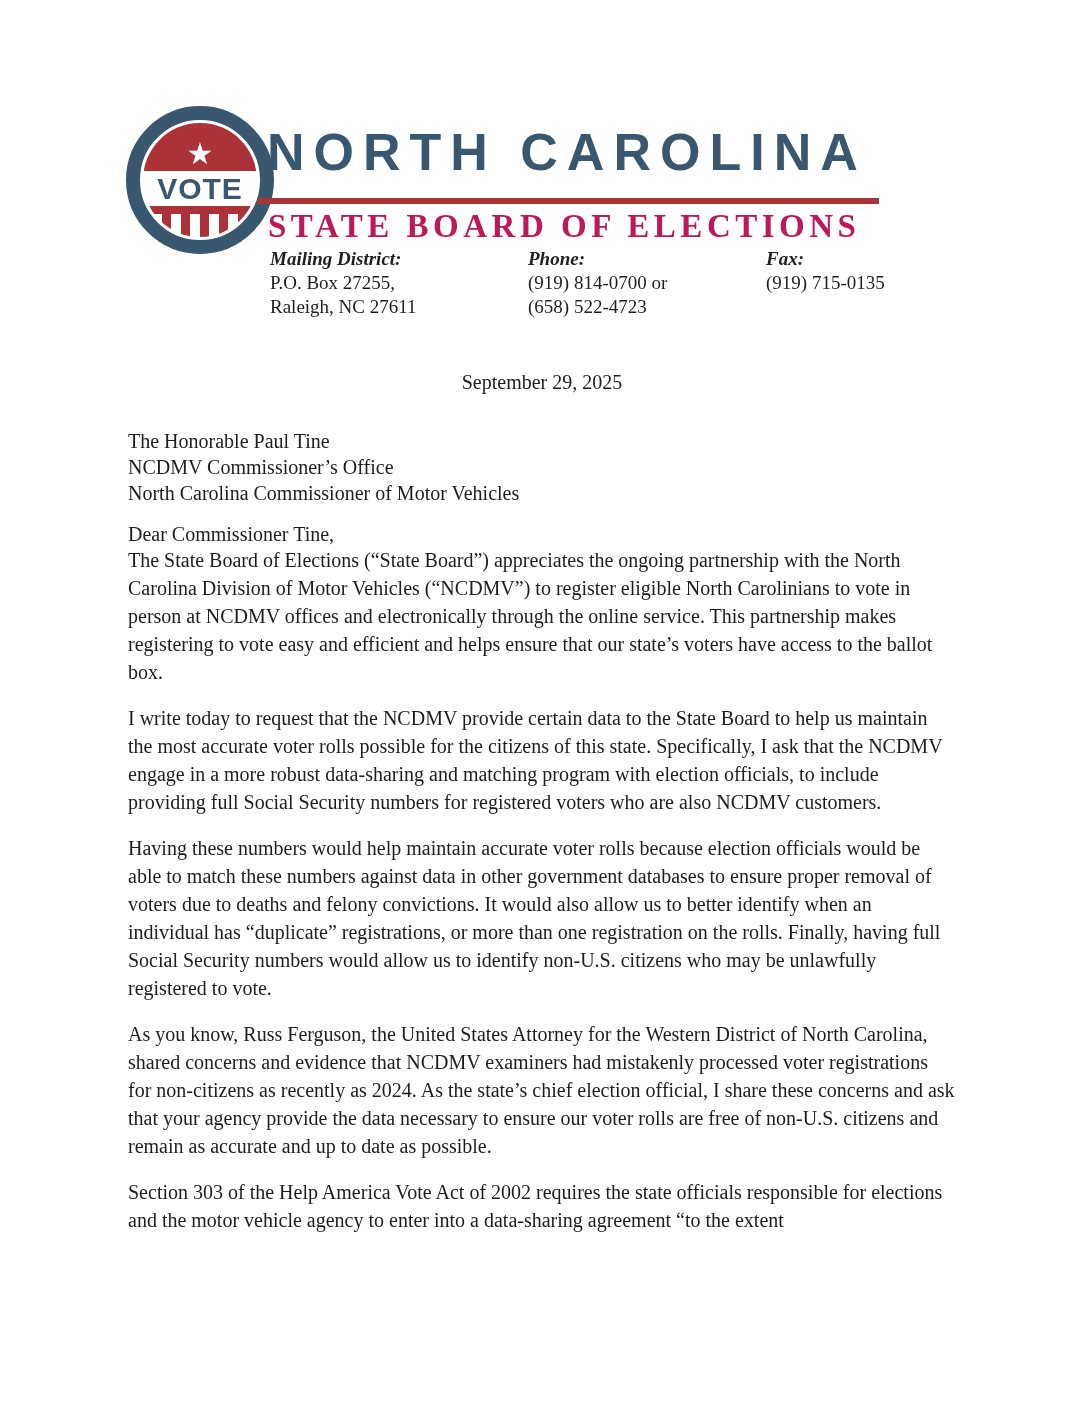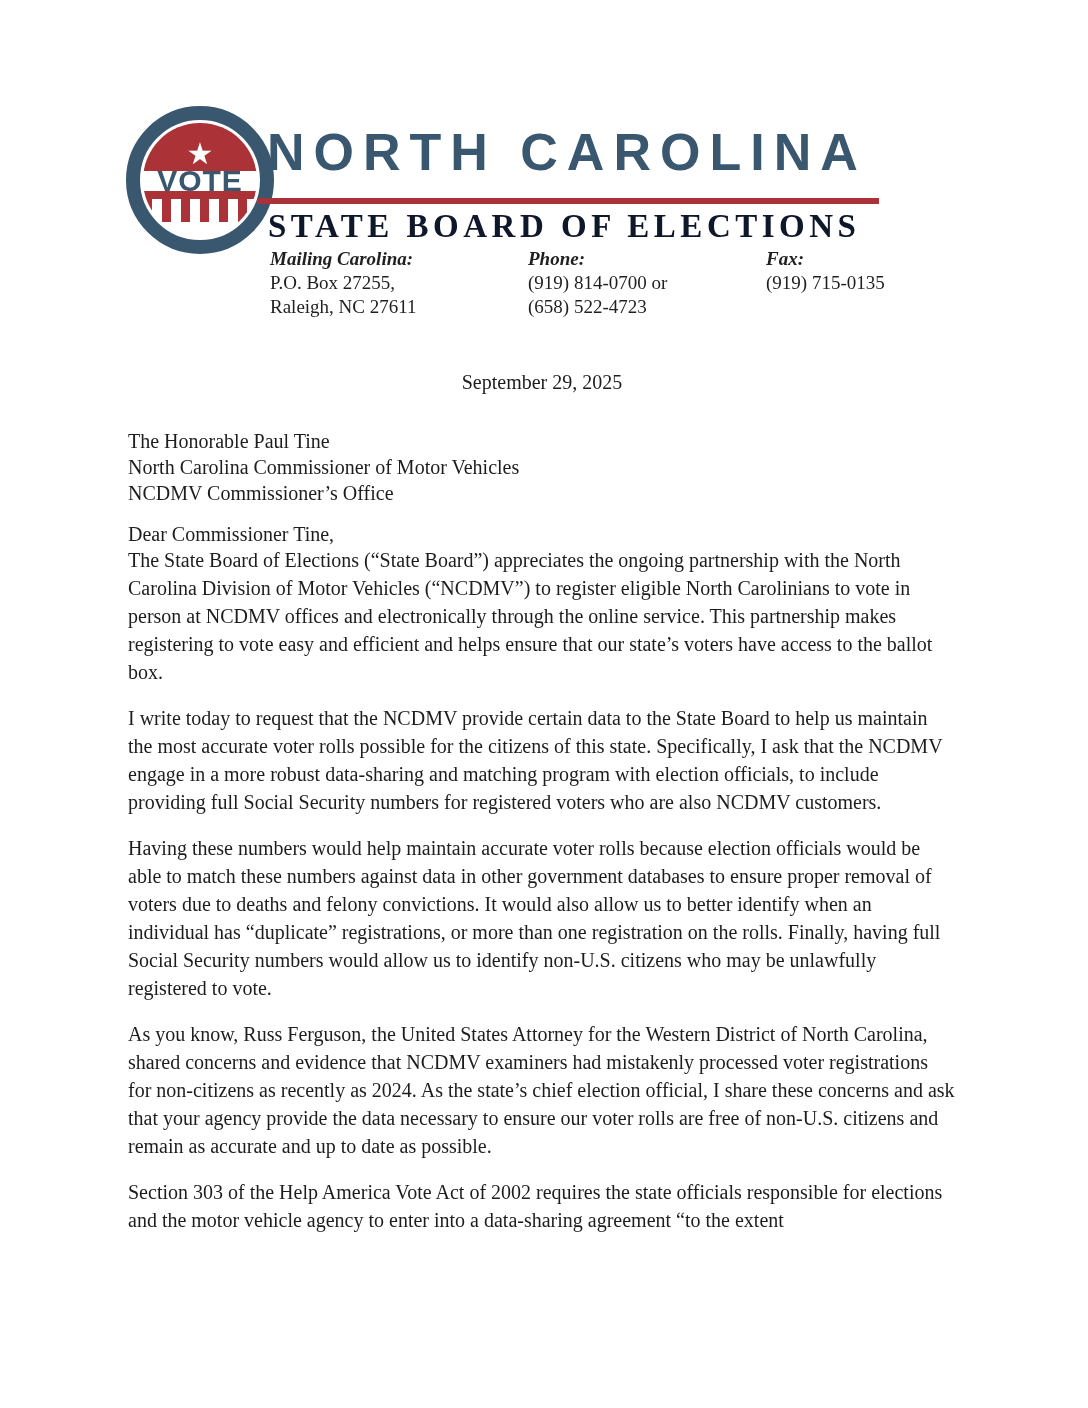--- a/index.html
+++ b/index.html
@@ -32,21 +32,21 @@
   }
   .logo-top {
     height: 48px; background: #ab3236;
     display: flex; align-items: flex-end; justify-content: center;
   }
   .logo-star {
     color: #ffffff; font-size: 30px; line-height: 30px;
     margin-bottom: 2px; font-family: "DejaVu Sans", sans-serif;
   }
   .logo-band {
-    height: 20px;
+    height: 35px;
     display: flex; align-items: center; justify-content: center;
     font-family: "Liberation Sans", sans-serif;
     font-weight: bold; font-size: 30px; letter-spacing: 1px;
     color: #3a5770; background: #fff;
   }
   .logo-bottom { height: 31px; }
   .logo-bar { height: 8px; background: #ab3236; }
   .logo-stripes {
     height: 23px;
     background: repeating-linear-gradient(90deg,
@@ -61,21 +61,21 @@
     letter-spacing: 9px; color: #3a5770; white-space: nowrap;
   }
   .red-rule {
     position: absolute; left: 257px; top: 198px;
     width: 622px; height: 6px; background: #a93338;
   }
   .org-subtitle {
     position: absolute; left: 268px; top: 206px;
     font-family: "Liberation Serif", serif;
     font-weight: bold; font-size: 33px; line-height: 40px;
-    letter-spacing: 4.5px; color: #0f172a; white-space: nowrap;
+    letter-spacing: 4.5px; color: #be185d; white-space: nowrap;
   }
 
   .contact {
     position: absolute; top: 247px;
     font-family: "Liberation Serif", serif;
     font-size: 19px; line-height: 24px; color: #1f1f1f;
   }
   .contact-label { font-style: italic; font-weight: bold; }
   .contact-mailing { left: 270px; }
   .contact-phone   { left: 528px; }
@@ -112,21 +112,21 @@
       </div>
     </div>
 
     <div class="org-name">NORTH CAROLINA</div>
 
     <div class="red-rule"></div>
 
     <div class="org-subtitle">STATE BOARD OF ELECTIONS</div>
 
     <div class="contact contact-mailing">
-      <div class="contact-label">Mailing Carolina:</div>
+      <div class="contact-label">Mailing District:</div>
       <div>P.O. Box 27255,</div>
       <div>Raleigh, NC 27611</div>
     </div>
 
     <div class="contact contact-phone">
       <div class="contact-label">Phone:</div>
       <div>(919) 814-0700 or</div>
       <div>(658) 522-4723</div>
     </div>
 
@@ -136,22 +136,22 @@
     </div>
 
   </div>
 
   <div class="letter-body">
 
     <div class="date-line">September 29, 2025</div>
 
     <div class="recipient">
       <div>The Honorable Paul Tine</div>
+      <div>NCDMV Commissioner’s Office</div>
       <div>North Carolina Commissioner of Motor Vehicles</div>
-      <div>NCDMV Commissioner’s Office</div>
     </div>
 
     <div class="salutation">Dear Commissioner Tine,</div>
 
     <p>The State Board of Elections (“State Board”) appreciates the ongoing partnership with the North Carolina Division of Motor Vehicles (“NCDMV”) to register eligible North Carolinians to vote in person at NCDMV offices and electronically through the online service. This partnership makes registering to vote easy and efficient and helps ensure that our state’s voters have access to the ballot box.</p>
     <p>I write today to request that the NCDMV provide certain data to the State Board to help us maintain the most accurate voter rolls possible for the citizens of this state. Specifically, I ask that the NCDMV engage in a more robust data-sharing and matching program with election officials, to include providing full Social Security numbers for registered voters who are also NCDMV customers.</p>
     <p>Having these numbers would help maintain accurate voter rolls because election officials would be able to match these numbers against data in other government databases to ensure proper removal of voters due to deaths and felony convictions. It would also allow us to better identify when an individual has “duplicate” registrations, or more than one registration on the rolls. Finally, having full Social Security numbers would allow us to identify non-U.S. citizens who may be unlawfully registered to vote.</p>
     <p>As you know, Russ Ferguson, the United States Attorney for the Western District of North Carolina, shared concerns and evidence that NCDMV examiners had mistakenly processed voter registrations for non-citizens as recently as 2024. As the state’s chief election official, I share these concerns and ask that your agency provide the data necessary to ensure our voter rolls are free of non-U.S. citizens and remain as accurate and up to date as possible.</p>
     <p>Section 303 of the Help America Vote Act of 2002 requires the state officials responsible for elections and the motor vehicle agency to enter into a data-sharing agreement “to the extent</p>
 

